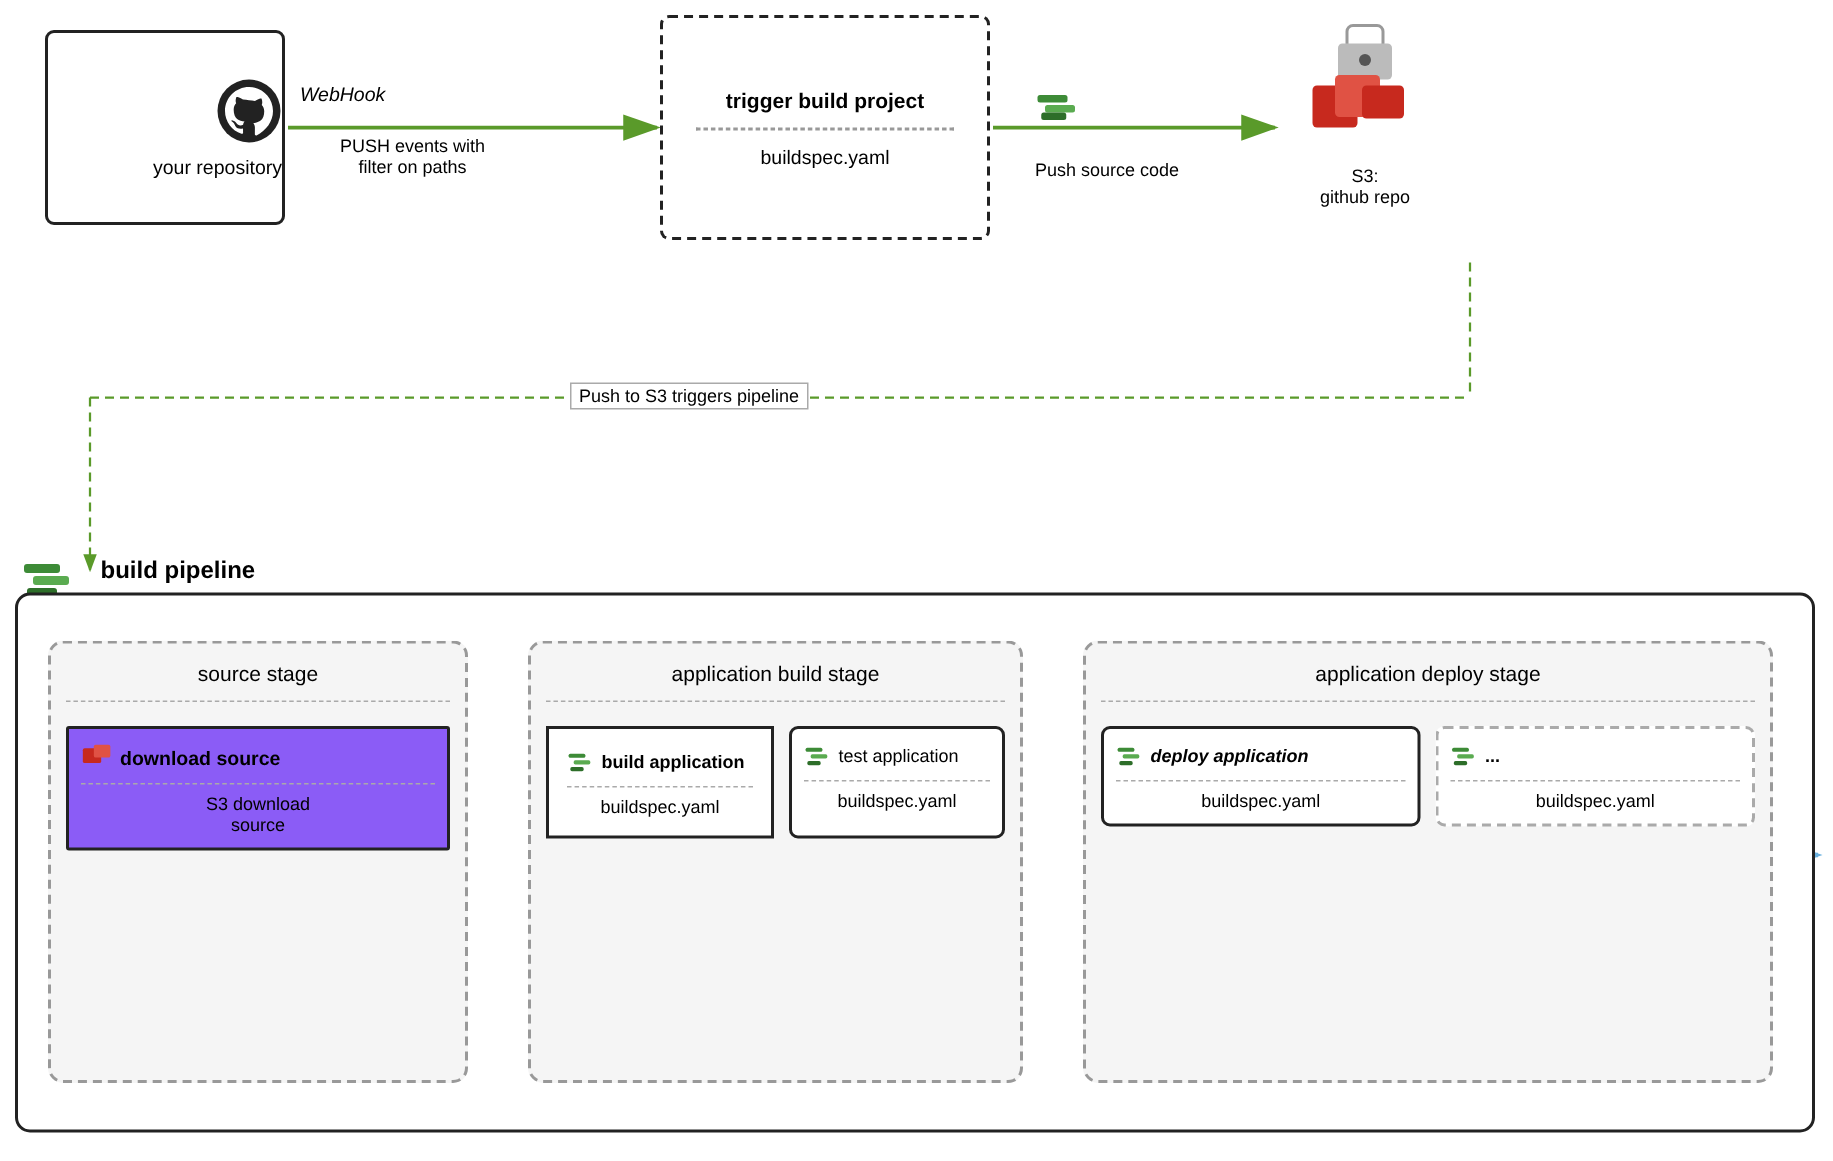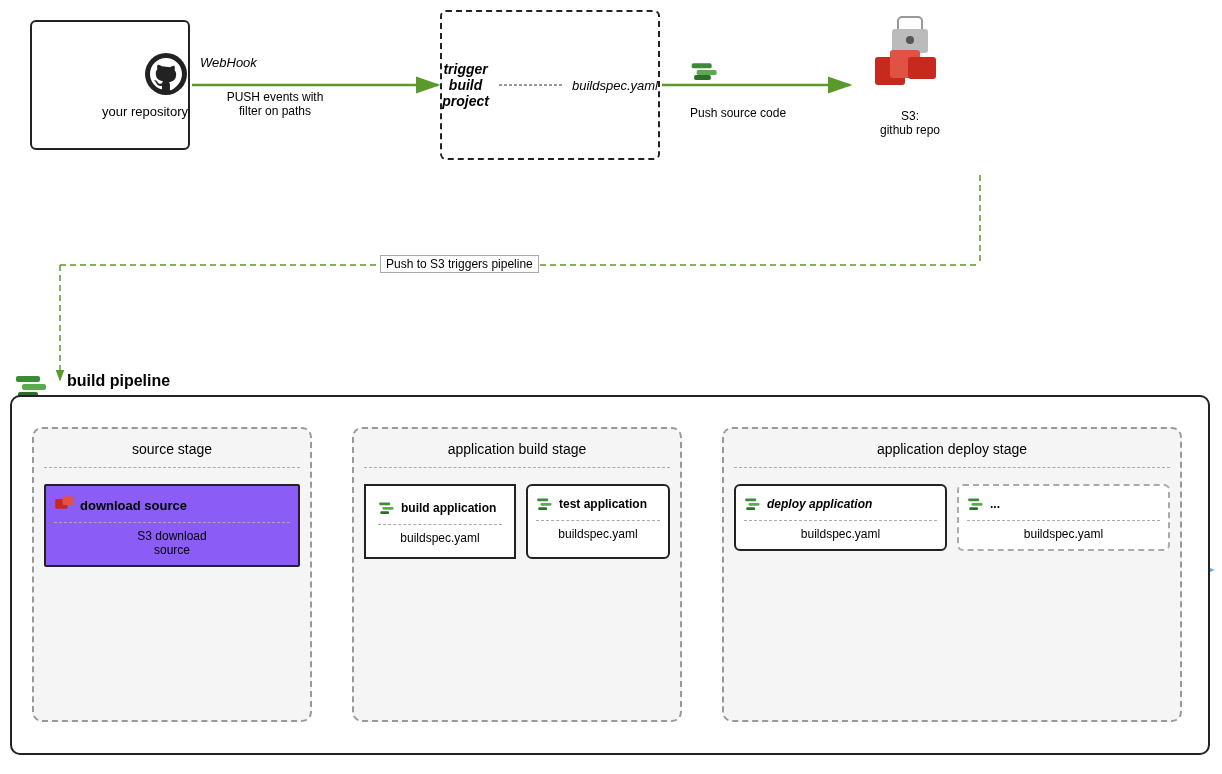--- a/index.html
+++ b/index.html
@@ -44,25 +44,24 @@
     .trigger-box {
       position: absolute;
       top: 10px;
       left: 440px;
       width: 220px;
       height: 150px;
       border: 2px dashed #222;
       border-radius: 6px;
       background: #fff;
       display: flex;
-      flex-direction: row;
+      flex-direction: column;
       align-items: center;
       justify-content: center;
       gap: 10px;
-      font-style: italic;
     }
 
     .trigger-title {
       font-weight: bold;
       font-size: 14px;
       text-align: center;
     }
 
     .trigger-subtitle {
       font-size: 13px;
@@ -257,21 +256,21 @@
           <div style="font-size:12px;text-align:center;">buildspec.yaml</div>
         </div>
 
         <div style="flex:1;border:2px solid #222;border-radius:6px;background:#fff;padding:8px;">
           <div style="display:flex;align-items:center;gap:3px;border-bottom:1px dashed #aaa;padding-bottom:6px;margin-bottom:6px;">
             <svg width="20" height="20" viewBox="0 0 36 36">
               <rect x="2" y="8" width="20" height="5" rx="2" fill="#3d8b37"></rect>
               <rect x="8" y="16" width="20" height="5" rx="2" fill="#5aab50"></rect>
               <rect x="4" y="24" width="16" height="5" rx="2" fill="#2d6e29"></rect>
             </svg>
-            <span style="font-weight:bold;font-size:12px;">test application</span>
+            <span style="font-weight:normal;font-size:12px;">test application</span>
           </div>
           <div style="font-size:12px;text-align:center;">buildspec.yaml</div>
         </div>
       </div>
     </div>
 
     <div class="stage-box app-deploy-stage">
       <div class="stage-title">application deploy stage</div>
       <hr style="border:none;border-top:1px dashed #aaa;margin:0 10px 16px;">
       <div style="display:flex;gap:10px;padding:0 10px;">

